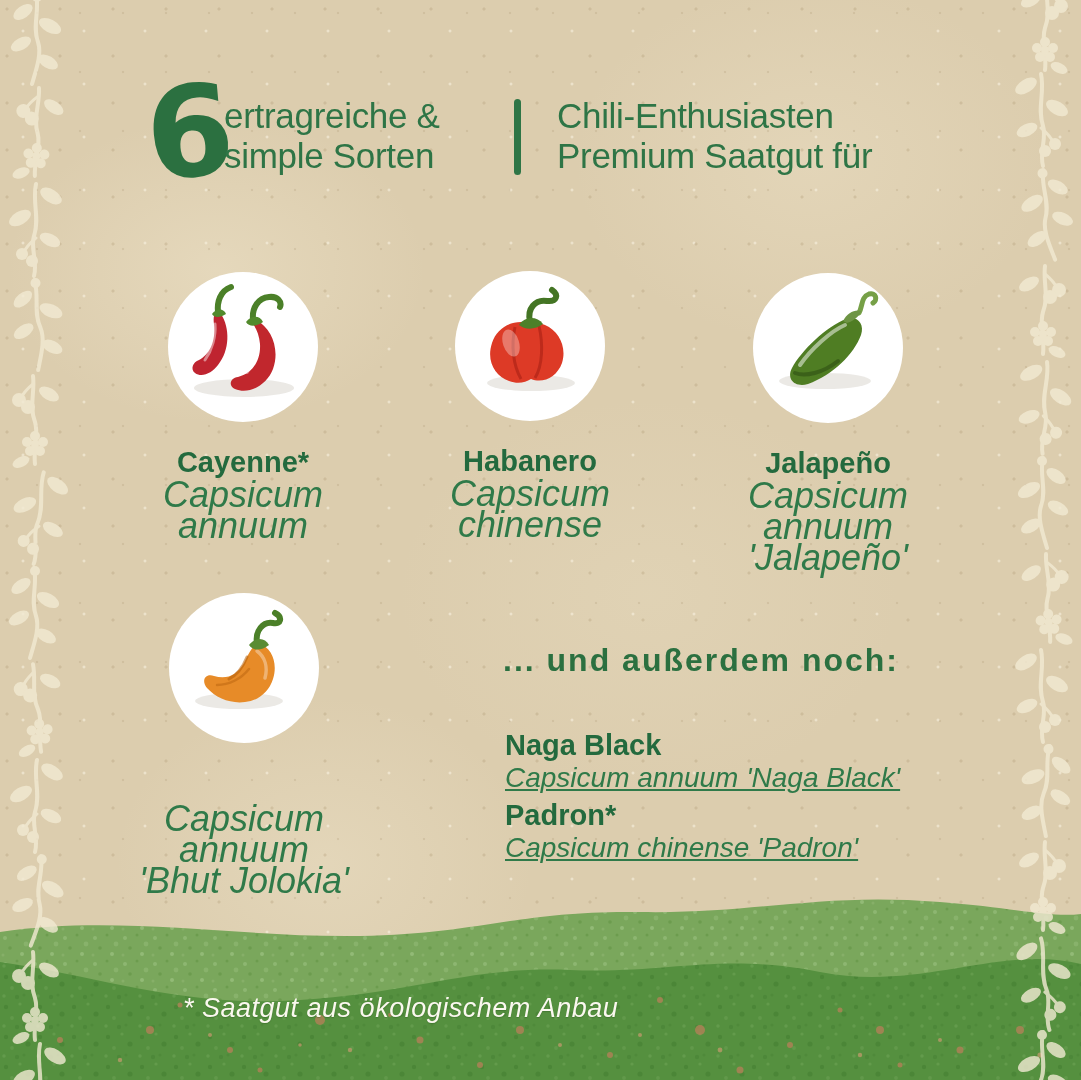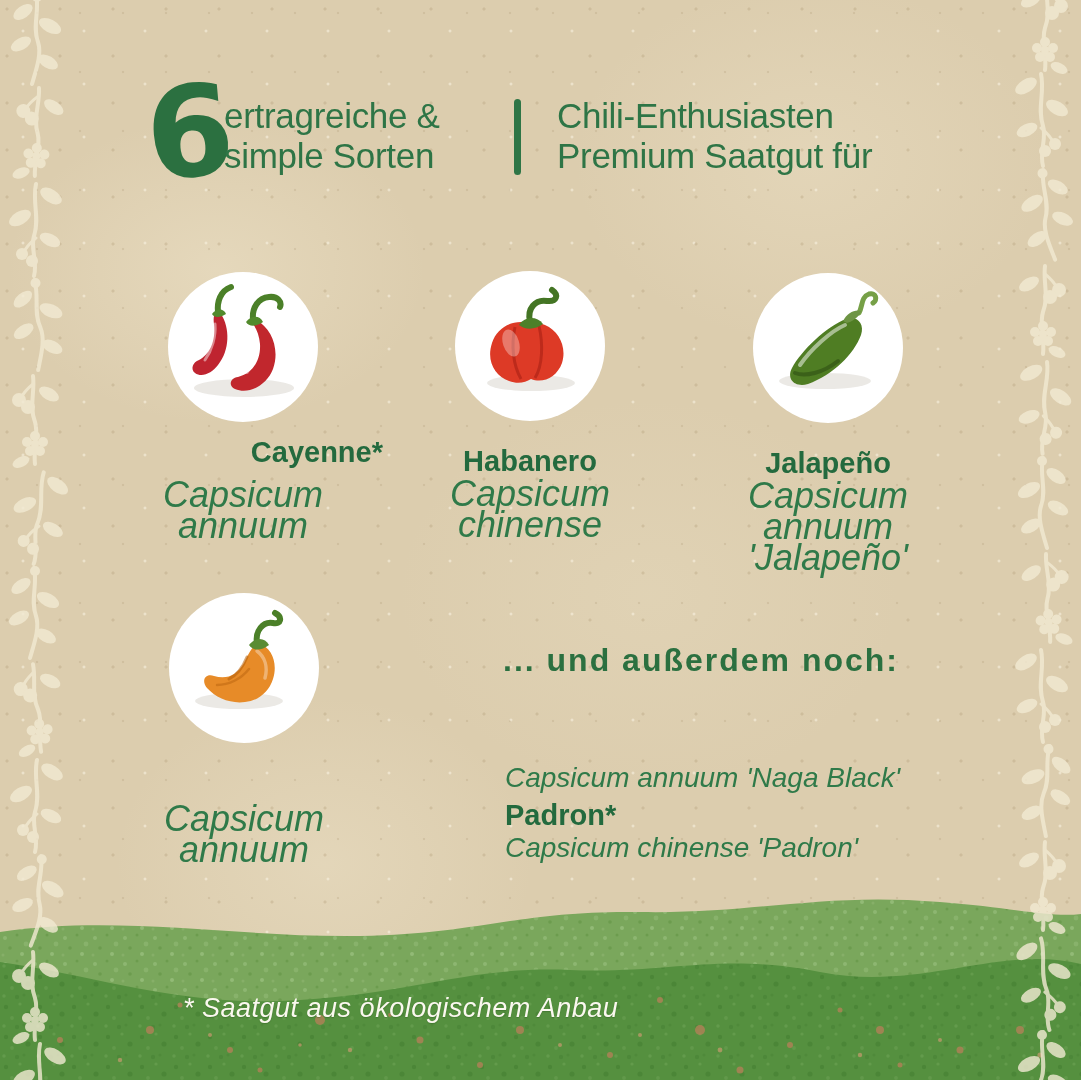--- a/index.html
+++ b/index.html
@@ -42,21 +42,21 @@
   }
   .photo-circle svg{display:block;width:150px;height:150px;}
   .v-name{position:absolute;left:0;width:100%;font-size:29px;font-weight:bold;color:#236a3e;}
   .v-latin{position:absolute;left:0;width:100%;font-size:36px;line-height:31px;font-style:italic;color:#2f7a49;}
   
   .more-heading{
     left:503px;top:642px;width:430px;
     font-size:32px;font-weight:bold;letter-spacing:2px;color:#2b7040;
   }
   .mi-name{position:absolute;left:505px;font-size:29px;font-weight:bold;color:#236a3e;}
-  .mi-latin{position:absolute;left:505px;font-size:28px;font-style:italic;color:#2f7a49;}
+  .mi-latin{position:absolute;left:505px;font-size:28px;font-style:italic;color:#2f7a49;text-decoration:underline;}
   
   .wave{left:0;top:880px;width:1081px;height:200px;}
   .footer-note{
     left:183px;top:993px;
     font-size:27px;font-style:italic;color:#fbf8ef;letter-spacing:0.5px;
     text-shadow:0 1px 1px rgba(40,80,30,0.35);
     z-index:4;
   }
   .floral{left:0;top:0;width:1081px;height:1080px;pointer-events:none;z-index:5;}
   .content{z-index:3;}
@@ -144,21 +144,21 @@
         <path d="M50,40 C49,30 52,19 63,15" fill="none" stroke="#4b8028" stroke-width="6" stroke-linecap="round"></path>
         <path d="M53,42 C62,56 62,78 50,93 C44,101 34,106 27,101 C22,97 25,90 31,88 C41,83 48,70 46,52 C45,46 46,41 49,39 Z" fill="#bf2430"></path>
         <path d="M47,52 C48,64 44,78 37,88" fill="none" stroke="rgba(255,255,255,0.45)" stroke-width="3" stroke-linecap="round"></path>
         <path d="M44,42 C48,36 56,36 58,42 C52,46 46,46 44,42 Z" fill="#528a2c"></path>
         <path d="M85,47 C84,36 90,26 101,25 C110,24 114,30 112,35" fill="none" stroke="#4b8028" stroke-width="6" stroke-linecap="round"></path>
         <path d="M88,48 C104,56 112,78 105,97 C99,113 81,123 67,117 C60,114 62,106 70,105 C83,102 93,90 92,72 C91,61 87,53 82,49 Z" fill="#c1272d"></path>
         <path d="M83,58 C88,70 87,88 79,100" fill="none" stroke="rgba(255,255,255,0.4)" stroke-width="4" stroke-linecap="round"></path>
         <path d="M78,50 C83,43 92,43 95,50 C88,55 81,55 78,50 Z" fill="#528a2c"></path>
       </svg>
     </div>
-    <div class="v-name" style="top:164px;text-align:right;">Cayenne*</div>
+    <div class="v-name" style="top:174px;">Cayenne*</div>
     <div class="v-latin" style="top:207px;">
       <span style="display:block">Capsicum annuum</span>
     </div>
   </div>
 
   <div class="abs content variety" style="left:390px;top:271px;height:270px;">
     <div class="photo-circle" style="top:0;">
       <svg viewBox="0 0 150 150">
         <ellipse cx="76" cy="112" rx="44" ry="8" fill="rgba(90,70,40,0.12)"></ellipse>
         <path d="M75,50 C72,38 80,28 92,30 C102,31 104,24 97,19" fill="none" stroke="#447524" stroke-width="6" stroke-linecap="round"></path>
@@ -200,24 +200,26 @@
         <path d="M88,50 C86,38 94,28 104,30 C112,32 114,24 106,20" fill="none" stroke="#4b8028" stroke-width="6" stroke-linecap="round"></path>
         <path d="M90,50 C103,55 109,70 104,86 C100,99 89,108 76,109 C62,111 47,105 38,95 C32,88 36,80 45,83 C58,87 68,82 75,70 C80,60 84,52 90,50 Z" fill="#e78b28"></path>
         <path d="M60,86 C68,82 74,74 78,64" fill="none" stroke="rgba(180,95,10,0.55)" stroke-width="3" stroke-linecap="round"></path>
         <path d="M48,92 C60,92 72,86 80,76" fill="none" stroke="rgba(180,95,10,0.45)" stroke-width="2.5" stroke-linecap="round"></path>
         <path d="M88,58 C96,64 99,74 96,85" fill="none" stroke="rgba(255,255,255,0.35)" stroke-width="3.5" stroke-linecap="round"></path>
         <path d="M80,52 C86,44 96,44 100,52 C92,58 84,58 80,52 Z" fill="#5a8c33"></path>
       </svg>
     </div>
     <div class="v-latin" style="top:210px;">
       <span style="display:block">Capsicum annuum</span>
+      <span style="display:block">'Bhut Jolokia'</span>
     </div>
   </div>
 
   <div class="abs content more-heading">... und außerdem noch:</div>
+  <div class="abs content mi-name" style="top:729px;">Naga Black</div>
   <div class="abs content mi-latin" style="top:762px;">Capsicum annuum 'Naga Black'</div>
   <div class="abs content mi-name" style="top:799px;">Padron*</div>
   <div class="abs content mi-latin" style="top:832px;">Capsicum chinense 'Padron'</div>
 
   <div class="abs footer-note">* Saatgut aus ökologischem Anbau</div>
 
   <svg class="abs floral" viewBox="0 0 1081 1080">
     <defs>
       <g id="fm1" fill="#f2ead3">
         <path d="M26,2 C30,18 22,34 28,50 C32,62 26,78 22,92" fill="none" stroke="#f2ead3" stroke-width="4" stroke-linecap="round"></path>

